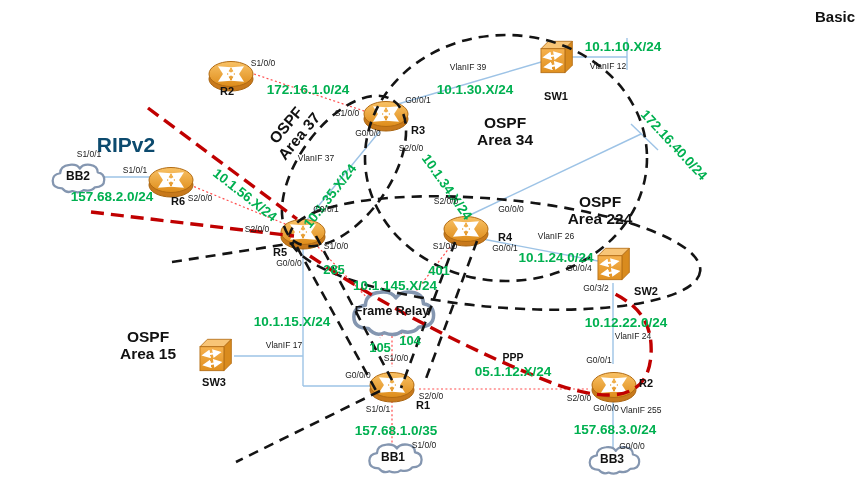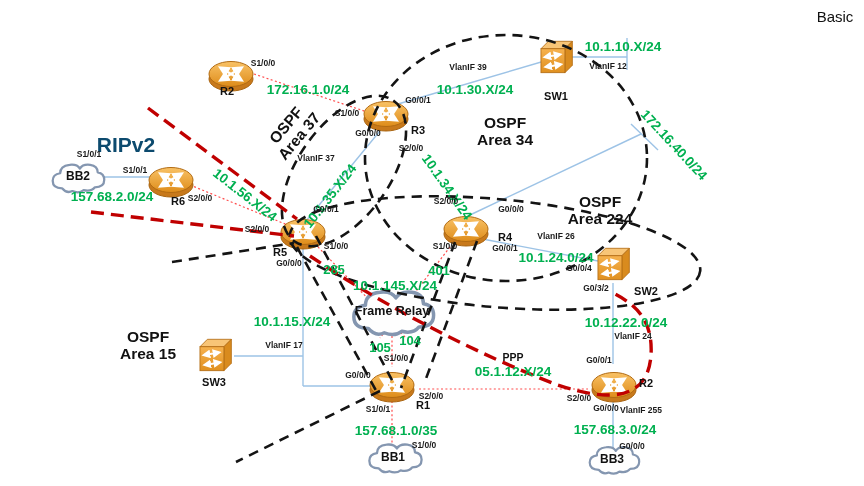--- a/index.html
+++ b/index.html
@@ -1,28 +1,28 @@
 <!DOCTYPE html>
 <html><head>
 <meta charset="utf-8">
 <style>
   html,body{margin:0;padding:0;background:#ffffff;}
   #canvas{position:relative;width:864px;height:486px;background:#ffffff;overflow:hidden;
           font-family:"Liberation Sans",sans-serif;}
   #net{position:absolute;left:0;top:0;}
   .lbl{position:absolute;white-space:nowrap;transform:translate(-50%,-50%);z-index:5;}
-  .if{font-size:8.5px;font-weight:700;color:#1a1a1a;}
+  .if{font-size:8.5px;font-weight:400;color:#1a1a1a;}
   .net{font-size:13.5px;font-weight:700;color:#00B050;}
   .dev{font-size:11px;font-weight:700;color:#111;}
   .cloudname{font-size:12px;font-weight:700;color:#111;}
   .dlci{font-size:13px;font-weight:700;color:#00B050;}
   .area{font-size:15.5px;font-weight:700;color:#111;text-align:center;line-height:1.08;}
   .rip{font-size:21px;font-weight:700;color:#0c4a6e;}
   .ppp{font-size:10.5px;font-weight:700;color:#111;}
-  .basic{font-size:15px;font-weight:400;color:#111;}
+  .basic{font-size:15px;font-weight:700;color:#111;}
   .frname{font-size:12.5px;font-weight:700;color:#111;}
 </style>
 </head>
 <body>
 
 <div id="canvas">
 
 <svg id="net" width="864" height="486" viewBox="0 0 864 486">
   <defs>
     <linearGradient id="routGrad" x1="0" y1="0" x2="0" y2="1">

